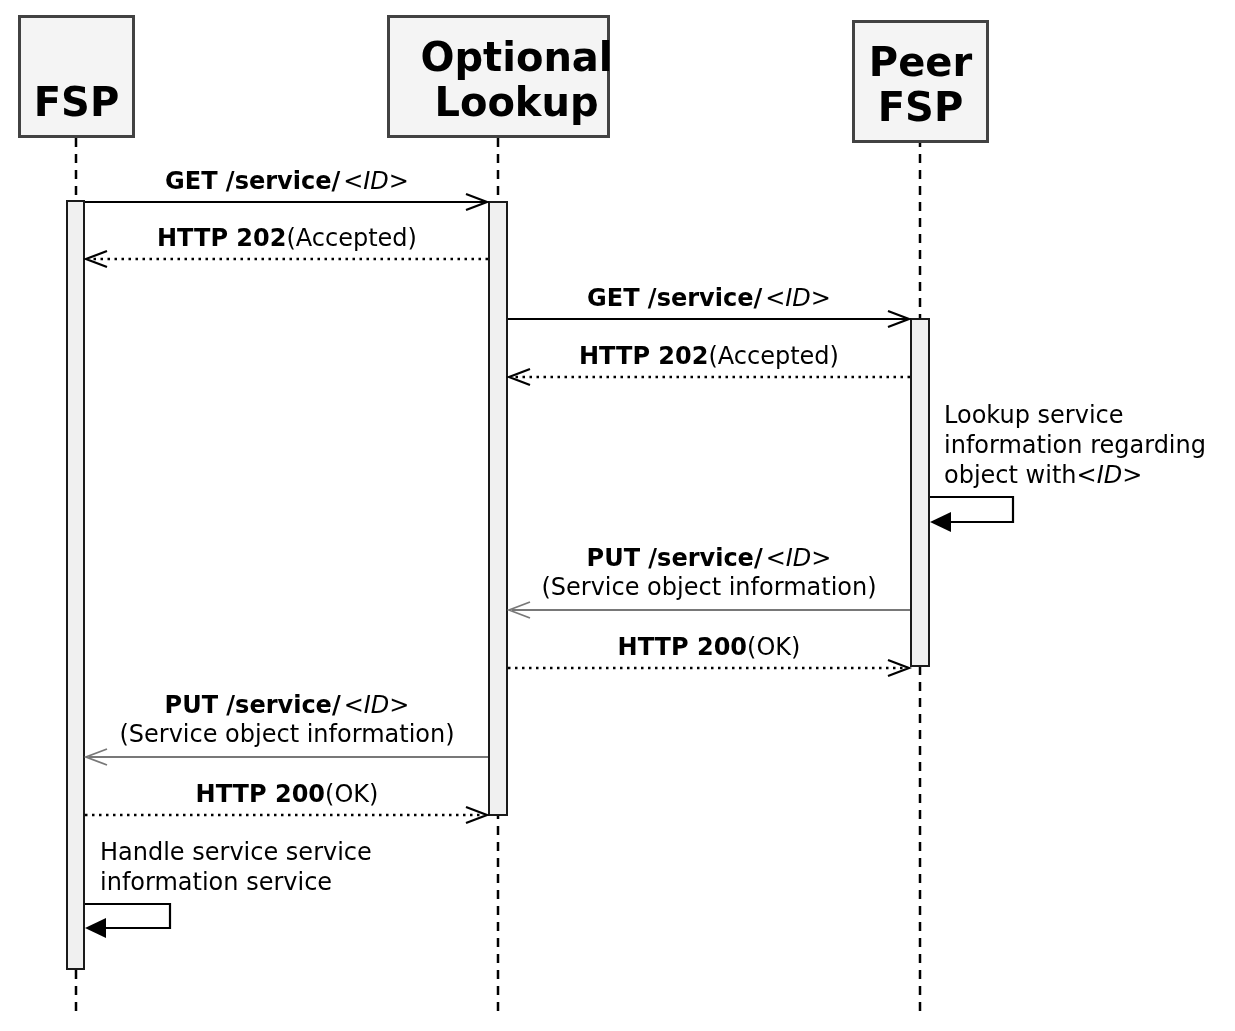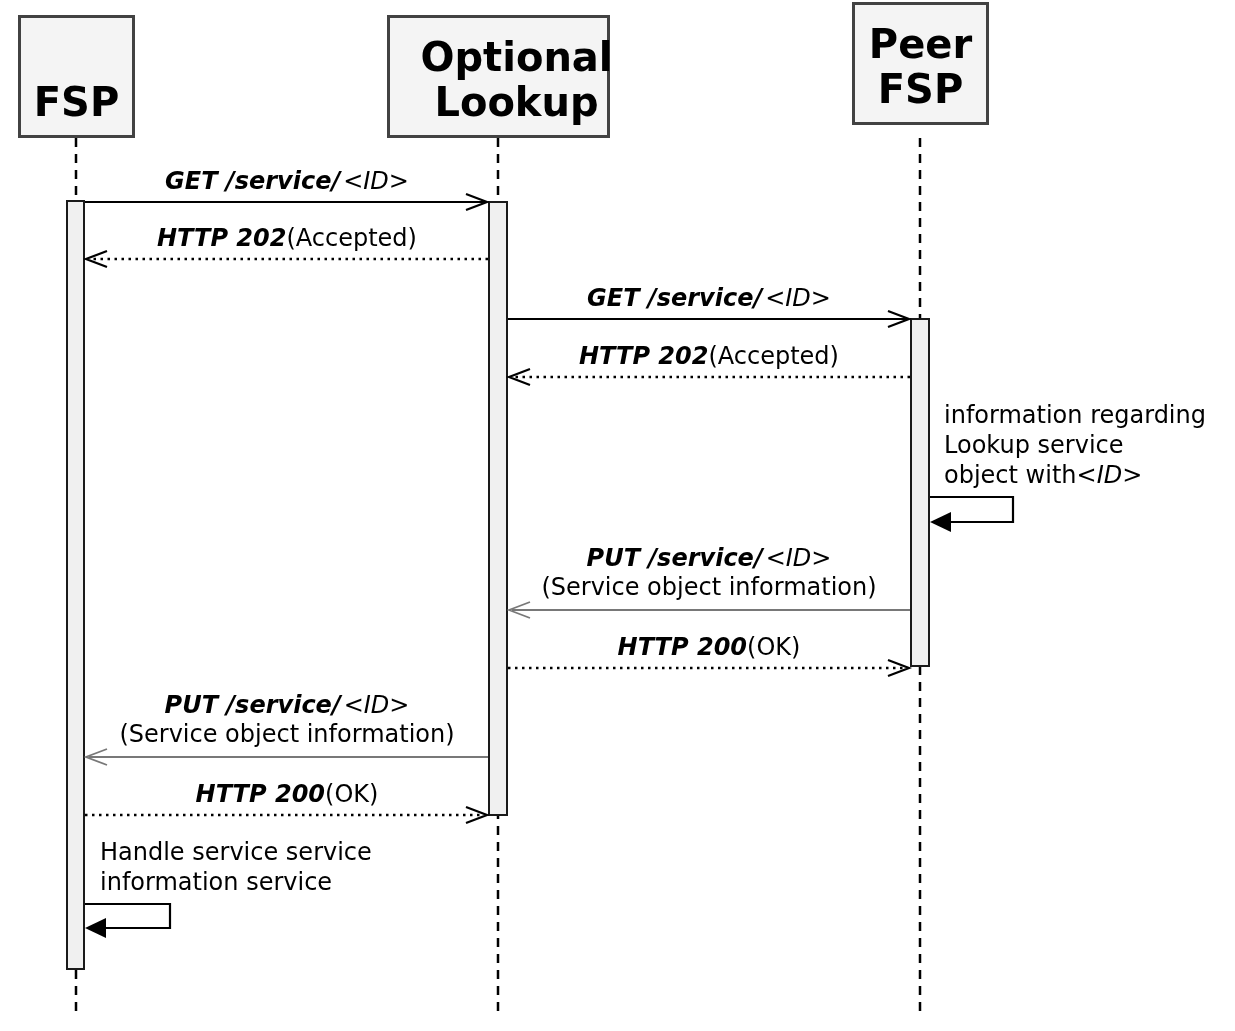--- a/index.html
+++ b/index.html
@@ -53,21 +53,21 @@
   .msg-label {
     position: absolute;
     transform: translateX(-50%);
     white-space: nowrap;
     font-size: 24px;
     line-height: 30px;
     text-align: center;
     z-index: 5;
   }
   .msg-label.two-line { line-height: 29px; }
-  .msg-label .b { font-weight: 700; font-style: italic; }
+  .msg-label .b { font-weight: 700; }
   .msg-label .it { font-style: italic; margin-left: 3px; }
   .msg-label .plain { font-weight: 400; }
   .msg-label .line2 { font-weight: 400; }
   
   .note {
     position: absolute;
     white-space: nowrap;
     font-size: 24px;
     line-height: 30px;
     text-align: left;
@@ -88,21 +88,21 @@
     <line x1="920" y1="138" x2="920" y2="1012" stroke="#000000" stroke-width="2.5" stroke-dasharray="9,7"></line>
   </svg>
 
   <div class="participant" style="left:18px; top:15px; width:117px; height:123px;">
     <span>FSP</span>
   </div>
   <div class="participant" style="left:387px; top:15px; width:223px; height:123px;padding-left:36px;">
     <span>Optional</span>
     <span>Lookup</span>
   </div>
-  <div class="participant" style="left:852px; top:2px; width:137px; height:123px;">
+  <div class="participant" style="left:852px; top:20px; width:137px; height:123px;">
     <span>Peer</span>
     <span>FSP</span>
   </div>
 
   <div class="activation" style="left:66px; top:200px; width:19px; height:770px;"></div>
   <div class="activation" style="left:488px; top:201px; width:20px; height:615px;"></div>
   <div class="activation" style="left:910px; top:318px; width:20px; height:349px;"></div>
 
   <svg class="layer arrows" viewBox="0 0 1235 1031">
 
@@ -185,22 +185,22 @@
   <div class="msg-label two-line" style="left:287px; top:691px;">
     <div><span class="b">PUT /service/</span><span class="it">&lt;ID&gt;</span></div>
     <div class="line2">(Service object information)</div>
   </div>
 
   <div class="msg-label" style="left:287px; top:779px;">
     <span class="b">HTTP 200</span><span class="plain">(OK)</span>
   </div>
 
   <div class="note" style="left:944px; top:400px;">
+    <div>Lookup service</div>
     <div>information regarding</div>
-    <div>Lookup service</div>
     <div><span>object with</span><span class="it">&lt;ID&gt;</span></div>
   </div>
 
   <div class="note" style="left:100px; top:837px;">
     <div>Handle service service</div>
     <div>information service</div>
   </div>
 
 </div>
 

